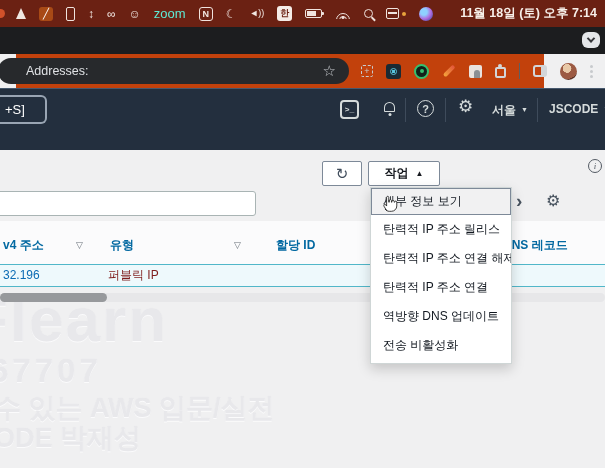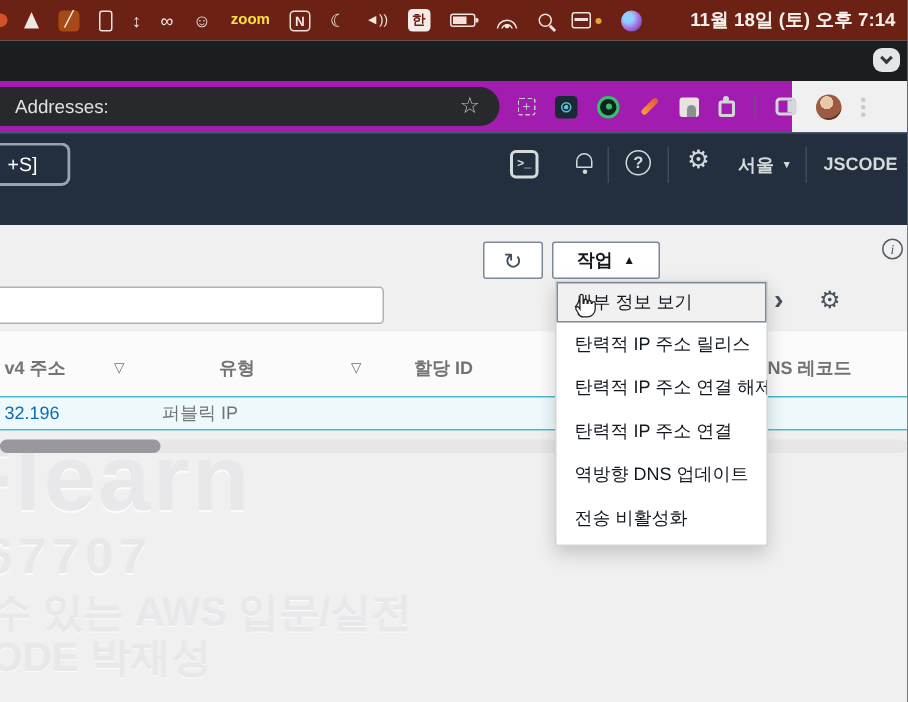--- a/index.html
+++ b/index.html
@@ -8,21 +8,21 @@
 
   
   .menubar{position:absolute;left:0;top:0;width:605px;height:27px;background:#6b2113;
     display:flex;align-items:center;gap:13px;padding:0 8px;color:#f2e8e3;}
   .menubar .mi{display:flex;align-items:center;justify-content:center;flex:none;}
   .mac-dot{position:absolute;left:-4px;top:9px;width:9px;height:9px;border-radius:50%;background:#d2512a;}
   .vlc{width:0;height:0;border-left:5px solid transparent;border-right:5px solid transparent;border-bottom:11px solid #efe7e2;margin-left:8px;}
   .mac-pen{width:14px;height:14px;border-radius:3px;background:#a84a16;color:#fff;font-size:10px;display:flex;align-items:center;justify-content:center;}
   .mac-phone{width:9px;height:14px;border:1.5px solid #f0e3de;border-radius:2px;}
   .mac-glyph{font-size:12px;line-height:1;}
-  .mac-zoom{font-size:10px;font-weight:700;color:#fde047;}
+  .mac-zoom{font-size:13px;font-weight:400;color:#5eead4;}
   .mac-n{width:14px;height:14px;border:1.5px solid #f0e3de;border-radius:3px;font-size:9px;font-weight:700;display:flex;align-items:center;justify-content:center;}
   .mac-han{width:15px;height:15px;border-radius:3px;background:#f5ece7;color:#6b2113;font-size:9px;font-weight:700;display:flex;align-items:center;justify-content:center;}
   .mac-batt{width:17px;height:9px;border:1px solid #f0e3de;border-radius:2px;position:relative;}
   .mac-batt::before{content:'';position:absolute;left:1px;top:1px;bottom:1px;width:9px;background:#f0e3de;}
   .mac-batt::after{content:'';position:absolute;right:-3px;top:2px;width:2px;height:3px;background:#f0e3de;border-radius:0 1px 1px 0;}
   .wifi{position:relative;width:16px;height:10px;overflow:hidden;}
   .wifi i{position:absolute;left:50%;transform:translateX(-50%);border:1.5px solid #f0e3de;border-radius:50%;}
   .wifi .w1{width:14px;height:14px;bottom:-8px;}
   .wifi .w2{width:8px;height:8px;bottom:-5px;}
   .wifi b{position:absolute;left:50%;bottom:0;transform:translateX(-50%);width:3px;height:3px;border-radius:50%;background:#f0e3de;}
@@ -33,21 +33,21 @@
   .ydot{width:4px;height:4px;border-radius:50%;background:#e8a33d;margin-left:3px;}
   .siri{width:14px;height:14px;border-radius:50%;background:radial-gradient(circle at 35% 35%,#8fd0ff 0 25%,#b06ae0 55%,#2b4a8f 95%);}
   .clock{margin-left:auto;font-size:12.5px;font-weight:600;color:#f7efe9;white-space:nowrap;}
 
   
   .tabstrip{position:absolute;left:0;top:27px;width:605px;height:27px;background:#1c1d1f;}
   .tab-btn{position:absolute;right:5px;top:5px;width:18px;height:16px;border-radius:6px;background:#e4e6e9;display:flex;align-items:center;justify-content:center;}
   .tab-btn i{width:6px;height:6px;border-right:2px solid #35363a;border-bottom:2px solid #35363a;transform:rotate(45deg) translate(-1px,-1px);}
 
   
-  .toolbar{position:absolute;left:0;top:54px;width:528px;height:34px;background:#a21caf;}
+  .toolbar{position:absolute;left:16px;top:54px;width:528px;height:34px;background:#c2410c;}
   .addressbar{position:absolute;left:-18px;top:4px;width:351px;height:26px;border-radius:14px;background:#27292c;display:flex;align-items:center;}
   .addr-text{margin-left:28px;font-size:12.5px;color:#dfe1e4;}
   .star{position:absolute;right:13px;top:4px;font-size:15px;color:#c2c5c9;line-height:18px;}
   .exts{position:absolute;left:345px;top:0;height:34px;display:flex;align-items:center;gap:13px;}
   .ext-crop{width:12px;height:12px;border:1.5px dashed #c7cacd;border-radius:2px;color:#c7cacd;font-size:9px;display:flex;align-items:center;justify-content:center;}
   .ext-react{width:15px;height:15px;border-radius:3px;background:#1a2a33;display:flex;align-items:center;justify-content:center;}
   .ext-react b{width:7px;height:7px;border:1px solid #58c4dc;border-radius:50%;background:radial-gradient(circle,#58c4dc 40%,transparent 45%);}
   .ext-green{width:15px;height:15px;border-radius:50%;background:#11221a;border:2px solid #35c06f;display:flex;align-items:center;justify-content:center;}
   .ext-green b{width:4px;height:4px;border-radius:50%;background:#35c06f;}
   .ext-pen{width:14px;height:3.5px;border-radius:2px;background:linear-gradient(90deg,#f4a43b,#e2543a);transform:rotate(-45deg);}
@@ -91,24 +91,24 @@
   .btn-actions .caret{font-size:8px;}
   .btn-allocate{left:447px;top:11px;width:121px;height:26px;background:#ec8012;border:none;border-radius:2px;color:#1b2634;font-size:12px;font-weight:700;}
   .info-badge{position:absolute;left:588px;top:9px;width:14px;height:14px;border:1.5px solid #545b64;border-radius:50%;color:#545b64;font-size:9px;font-style:italic;display:flex;align-items:center;justify-content:center;z-index:2;font-family:"Liberation Serif","DejaVu Serif",serif;}
 
   .filter{position:absolute;left:-14px;top:41px;width:270px;height:25px;background:#fff;border:1px solid #a9b4b4;border-radius:3px;z-index:2;font-size:12px;padding:0 8px;color:#16191f;outline:none;}
   .pg-next{position:absolute;left:516px;top:40px;font-size:19px;color:#48535f;z-index:2;font-weight:600;}
   .tbl-gear{position:absolute;left:546px;top:43px;font-size:16px;color:#48535f;z-index:2;line-height:1;}
 
   
   .thead{position:absolute;left:0;top:71px;width:605px;height:44px;background:#fbfbfc;border-bottom:1px solid #e4e7e7;z-index:2;}
-  .th{position:absolute;top:16px;font-size:12px;font-weight:700;color:#737373;white-space:nowrap;}
+  .th{position:absolute;top:16px;font-size:12px;font-weight:700;color:#0369a1;white-space:nowrap;}
   .sort{position:absolute;top:19px;font-size:9px;color:#687078;}
   .trow{position:absolute;left:0;top:114px;width:605px;height:23px;background:#eef9fc;border-top:1.5px solid #51b7c9;border-bottom:1.5px solid #51b7c9;z-index:2;}
-  .td{position:absolute;top:0;line-height:20px;font-size:12px;color:#737373;white-space:nowrap;}
+  .td{position:absolute;top:0;line-height:20px;font-size:12px;color:#7f1d1d;white-space:nowrap;}
   .td-ip{left:3px;color:#0b6bb4;}
   .td-type{left:108px;}
   .td-alloc{left:274px;width:98px;overflow:hidden;}
   .sb-track{position:absolute;left:0;top:143px;width:605px;height:9px;border-radius:5px;background:#e7e7e9;z-index:2;}
   .sb-thumb{position:absolute;left:0;top:143px;width:107px;height:9px;border-radius:5px;background:#97999c;z-index:3;}
 
   
   .dropdown{position:absolute;left:370px;top:37px;width:142px;background:#fff;border:1px solid #cfd6d6;box-shadow:0 5px 12px rgba(0,0,0,.18);z-index:50;padding-bottom:3px;}
   .dd-item{padding:6px 12px;font-size:12px;color:#121820;white-space:nowrap;overflow:hidden;}
   .dd-item.hl{background:#f1f1f2;border:1px solid #7d8998;padding:4px 11px;}
@@ -215,21 +215,21 @@
     </div>
     <div class="info-badge">i</div>
 
     <input class="filter" readonly="" style="">
     <div class="pg-next">›</div>
     <div class="tbl-gear">⚙</div>
 
     <div class="thead">
       <span class="th" style="left:3px;">v4 주소</span>
       <span class="sort" style="left:76px;">▽</span>
-      <span class="th" style="left:110px;margin-left:36px;">유형</span>
+      <span class="th" style="left:110px;">유형</span>
       <span class="sort" style="left:234px;">▽</span>
       <span class="th" style="left:276px;">할당 ID</span>
       <span class="th dns-col" style="left:503px;">DNS 레코드</span>
     </div>
 
     <div class="trow">
       <span class="td td-ip">32.196</span>
       <span class="td td-type">퍼블릭 IP</span>
     </div>
 

